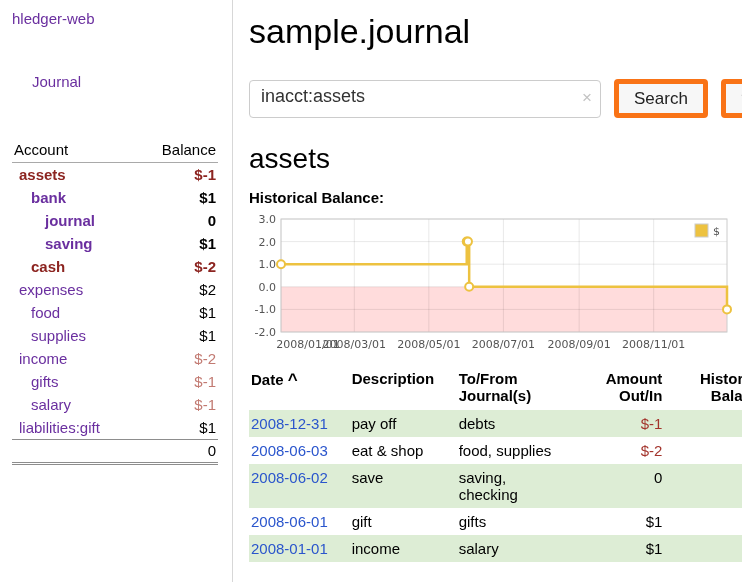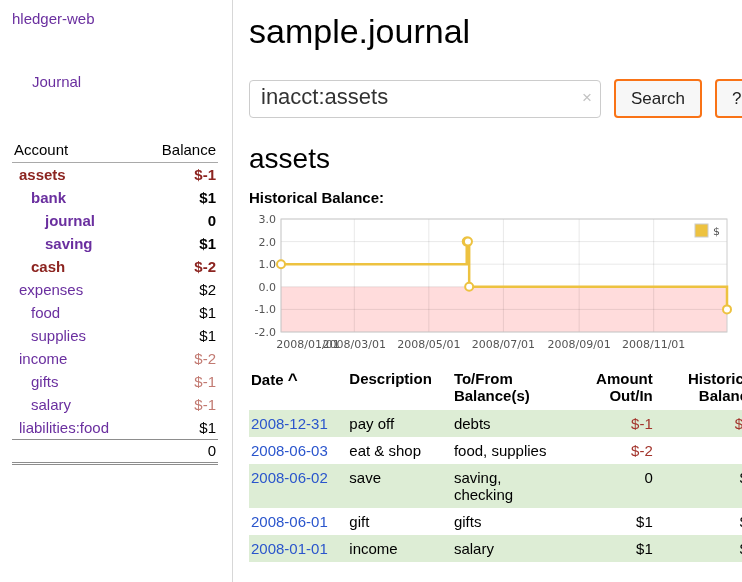--- a/index.html
+++ b/index.html
@@ -38,30 +38,30 @@
     border-top: 1px solid #8d8d8d; border-bottom: 3px double #8d8d8d;
   }
 
   
   .main { flex: 1; padding: 6px 6px 0 16px; }
   .page-title { font-size: 34px; font-weight: 400; margin: 6px 0 28px 0; letter-spacing: 0; }
   .search-row { display: flex; align-items: center; gap: 13px; }
   .search-box { position: relative; width: 352px; }
   .search-input {
     width: 100%; height: 38px; border: 1px solid #ccc; border-radius: 4px;
-    padding: 6px 30px 10px 11px; font-size: 22px; color: #333;
+    padding: 6px 30px 10px 11px; font-size: 18px; color: #333;
     font-family: "Liberation Sans", sans-serif;
   }
   .clear-icon {
     position: absolute; right: 9px; top: 8px;
     color: #c3c3c3; font-size: 17px; cursor: pointer;
   }
   .btn {
     height: 39px; padding: 0 15px; font-size: 17px; color: #222;
-    background: #f7f7f7; border: 2px solid #f97316; border-radius: 4px;
+    background: #f7f7f7; border: 5px solid #f97316; border-radius: 4px;
     font-family: "Liberation Sans", sans-serif; cursor: pointer;
   }
   .acct-heading { font-size: 28px; font-weight: 400; margin: 25px 0 14px 0; }
   .chart-label { font-weight: bold; font-size: 15px; margin: 4px 0 6px 0; }
   .chart { display: block; }
   .chart text.tick { font-size: 11px; fill: #545454; font-family: "DejaVu Sans", sans-serif; }
 
   
   .tx-table { width: 100%; border-collapse: collapse; margin-top: 10px; table-layout: fixed; }
   .tx-table th {
@@ -128,21 +128,21 @@
       </div>
       <div class="acct-row">
         <a href="#" class="acct-name ind-1">gifts</a>
         <span class="neg-soft">$-1</span>
       </div>
       <div class="acct-row">
         <a href="#" class="acct-name ind-1">salary</a>
         <span class="neg-soft">$-1</span>
       </div>
       <div class="acct-row">
-        <a href="#" class="acct-name ind-0">liabilities:food</a>
+        <a href="#" class="acct-name ind-0">liabilities:gift</a>
         <span>$1</span>
       </div>
 
       <div class="acct-total">
         <span>0</span>
       </div>
     </div>
   </aside>
 
   <main class="main">
@@ -203,21 +203,21 @@
         <col style="width:94px">
           <col style="width:100px">
           <col style="width:110px">
           <col style="width:84px">
           <col style="width:99px">
       </colgroup>
       <thead>
         <tr>
           <th style="white-space:nowrap"><span>Date</span> <span class="sort-caret">^</span></th>
           <th>Description</th>
-          <th>To/From Balance(s)</th>
+          <th>To/From Journal(s)</th>
           <th class="r">Amount Out/In</th>
           <th class="r">Historical Balance</th>
         </tr>
       </thead>
       <tbody>
         <tr class="shaded">
           <td><a href="#" class="tx-date">2008-12-31</a></td>
           <td>pay off</td>
           <td>debts</td>
           <td class="r neg">$-1</td>

